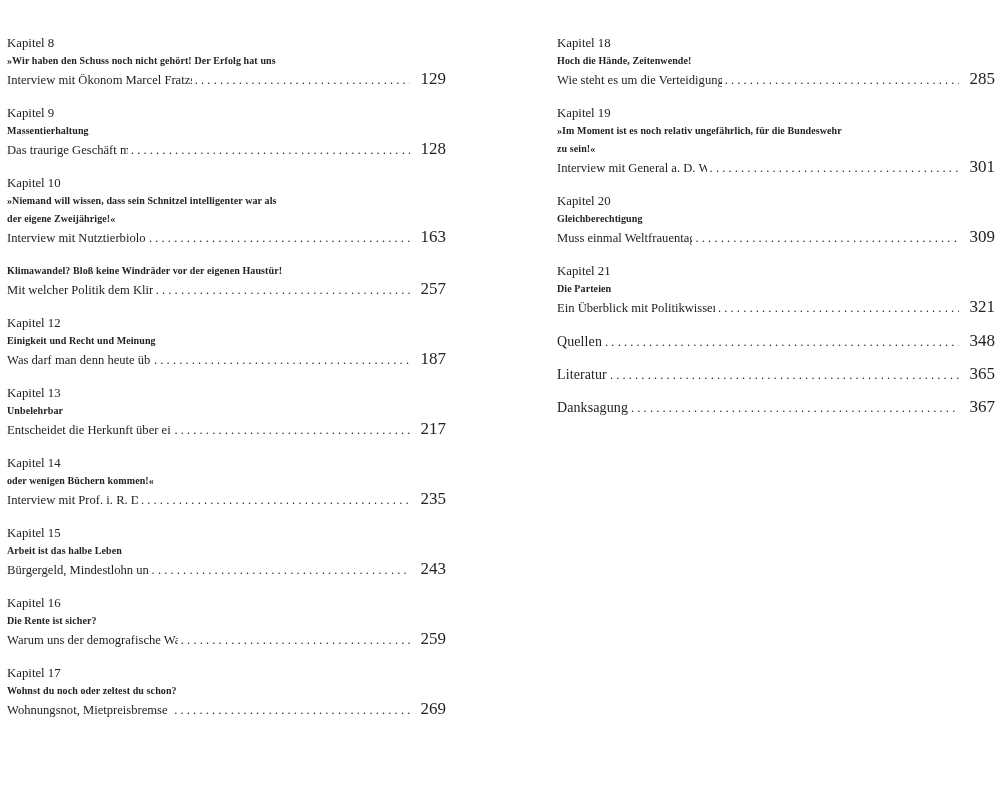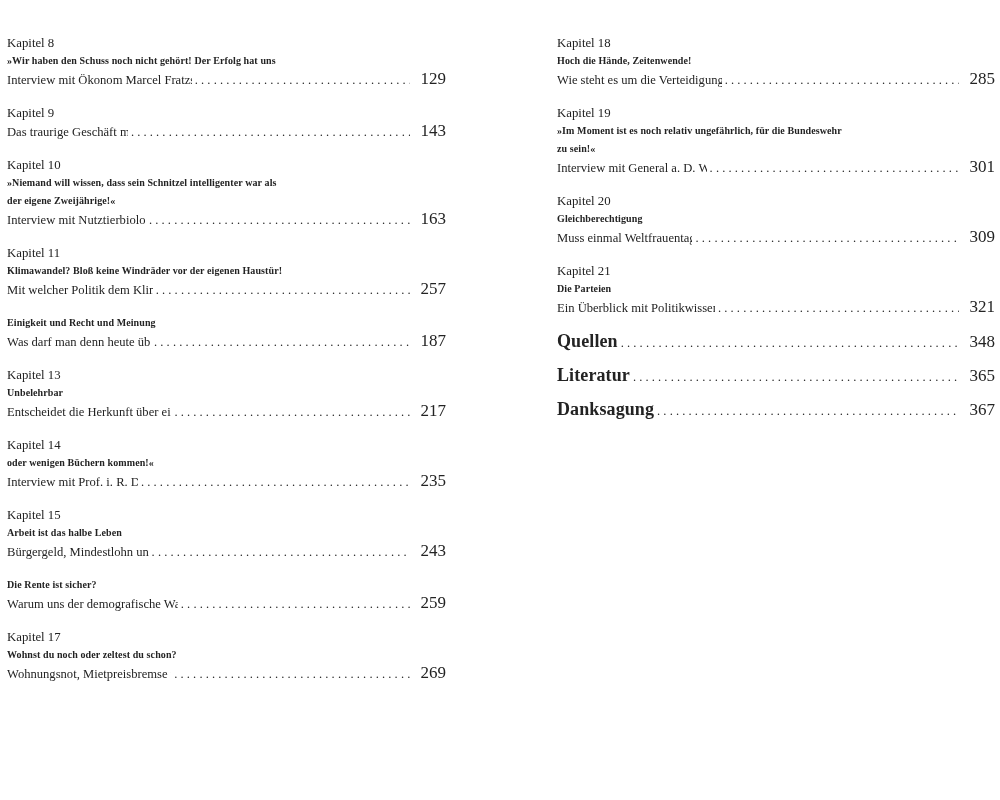--- a/index.html
+++ b/index.html
@@ -52,22 +52,22 @@
     white-space: nowrap;
     overflow: hidden;
   }
   .subtitle {
     flex: 0 1 auto;
     min-width: 0;
     overflow: hidden;
   }
   .bm-title {
     flex: 0 0 auto;
-    font-size: 18px;
-    font-weight: bold;
+    font-size: 14px;
+    font-weight: normal;
     letter-spacing: 0.1px;
   }
   .leader {
     flex: 1 1 auto;
     min-width: 0;
     overflow: hidden;
     white-space: nowrap;
     margin-left: 3px;
     margin-right: 9px;
     color: #2b2b2b;
@@ -91,46 +91,47 @@
         <div class="kapitel">Kapitel 8</div>
         <div class="title-line">»Wir haben den Schuss noch nicht gehört! Der Erfolg hat uns</div>
         <div class="toc-row">
           <span class="subtitle">Interview mit Ökonom Marcel Fratzscher und Unternehmerin Sarna Röser</span>
           <span class="leader"></span>
           <span class="pagenum">129</span>
         </div>
       </div>
       <div class="entry chapter">
         <div class="kapitel">Kapitel 9</div>
+        <div class="title-line">Massentierhaltung</div>
         <div class="toc-row">
           <span class="subtitle">Das traurige Geschäft mit Lebewesen</span>
           <span class="leader"></span>
-          <span class="pagenum">143</span>
+          <span class="pagenum">128</span>
         </div>
       </div>
       <div class="entry chapter">
         <div class="kapitel">Kapitel 10</div>
         <div class="title-line">»Niemand will wissen, dass sein Schnitzel intelligenter war als</div>
         <div class="title-line">der eigene Zweijährige!«</div>
         <div class="toc-row">
           <span class="subtitle">Interview mit Nutztierbiologin Sandra Düpjan</span>
           <span class="leader"></span>
           <span class="pagenum">163</span>
         </div>
       </div>
       <div class="entry chapter">
-        <div class="kapitel">Kapitel 11</div>
         <div class="title-line">Klimawandel? Bloß keine Windräder vor der eigenen Haustür!</div>
         <div class="toc-row">
           <span class="subtitle">Mit welcher Politik dem Klimawandel begegnen?</span>
           <span class="leader"></span>
           <span class="pagenum">257</span>
         </div>
       </div>
       <div class="entry chapter">
+        <div class="kapitel">Kapitel 12</div>
         <div class="title-line">Einigkeit und Recht und Meinung</div>
         <div class="toc-row">
           <span class="subtitle">Was darf man denn heute überhaupt noch sagen?</span>
           <span class="leader"></span>
           <span class="pagenum">187</span>
         </div>
       </div>
       <div class="entry chapter">
         <div class="kapitel">Kapitel 13</div>
         <div class="title-line">Unbelehrbar</div>
@@ -152,20 +153,21 @@
       <div class="entry chapter">
         <div class="kapitel">Kapitel 15</div>
         <div class="title-line">Arbeit ist das halbe Leben</div>
         <div class="toc-row">
           <span class="subtitle">Bürgergeld, Mindestlohn und Vier-Tage-Woche</span>
           <span class="leader"></span>
           <span class="pagenum">243</span>
         </div>
       </div>
       <div class="entry chapter">
+        <div class="kapitel">Kapitel 16</div>
         <div class="title-line">Die Rente ist sicher?</div>
         <div class="toc-row">
           <span class="subtitle">Warum uns der demografische Wandel in Schwierigkeiten bringt</span>
           <span class="leader"></span>
           <span class="pagenum">259</span>
         </div>
       </div>
       <div class="entry chapter">
         <div class="kapitel">Kapitel 17</div>
         <div class="title-line">Wohnst du noch oder zeltest du schon?</div>

